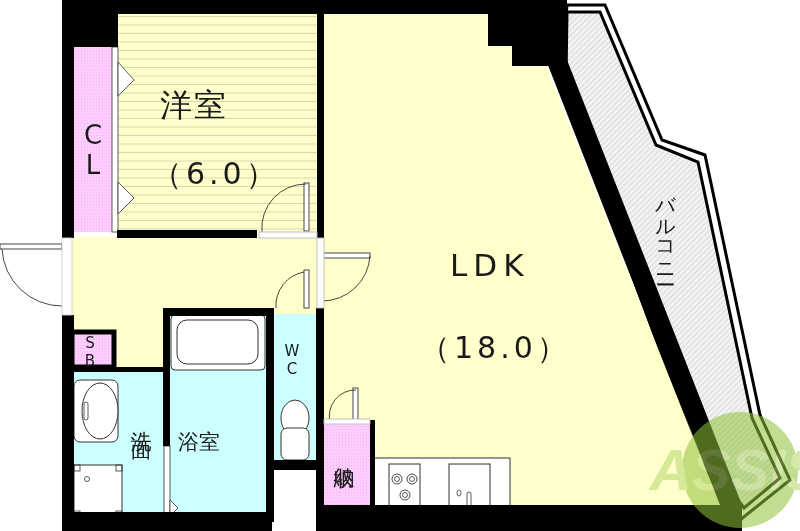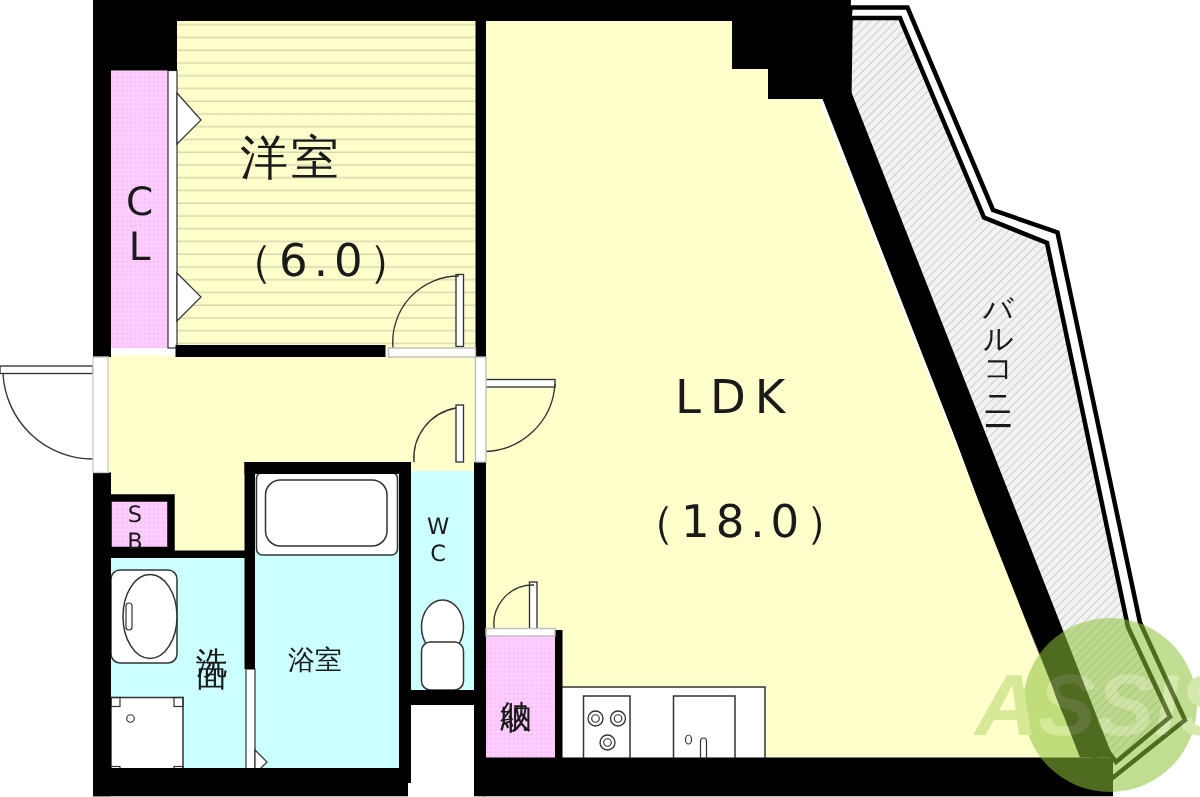--- a/index.html
+++ b/index.html
@@ -136,16 +136,16 @@
 
 <div class="lbl room-label" style="left:160px;top:84px;font-size:32px;">洋室</div>
 <div class="lbl area-label" style="left:152px;top:130px;font-size:30px;margin-top:24px;">（6.0）</div>
 
 <div class="lbl room-label" style="left:450px;top:247px;font-size:31px;letter-spacing:6px;">LDK</div>
 <div class="lbl area-label" style="left:420px;top:292px;font-size:30px;margin-top:36px;">（18.0）</div>
 
 <div class="lbl vlabel" style="left:78px;top:120px;font-size:26px;">CL</div>
 <div class="lbl vlabel" style="left:82px;top:334px;font-size:15px;line-height:15px;">SB</div>
 <div class="lbl vlabel" style="left:127px;top:414px;font-size:21px;letter-spacing:10px;">洗面</div>
-<div class="lbl" style="left:192px;top:428px;font-size:18px;">浴室</div>
+<div class="lbl" style="left:178px;top:428px;font-size:21px;">浴室</div>
 <div class="lbl vlabel" style="left:284px;top:342px;font-size:15px;line-height:15px;">WC</div>
 <div class="lbl vlabel" style="left:333px;top:451px;font-size:21px;line-height:22px;">収納</div>
 <div class="lbl vlabel" style="left:655px;top:183px;font-size:20px;line-height:22px;">バルコニー</div>
 
 </body></html>

